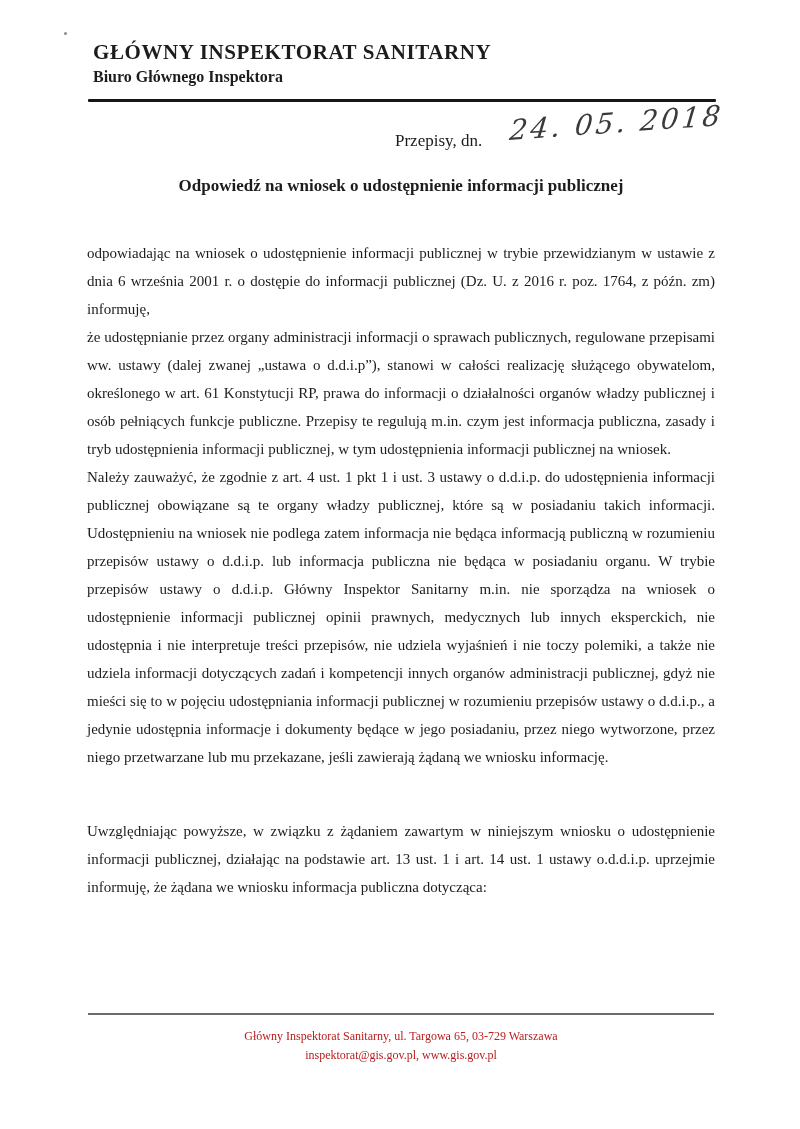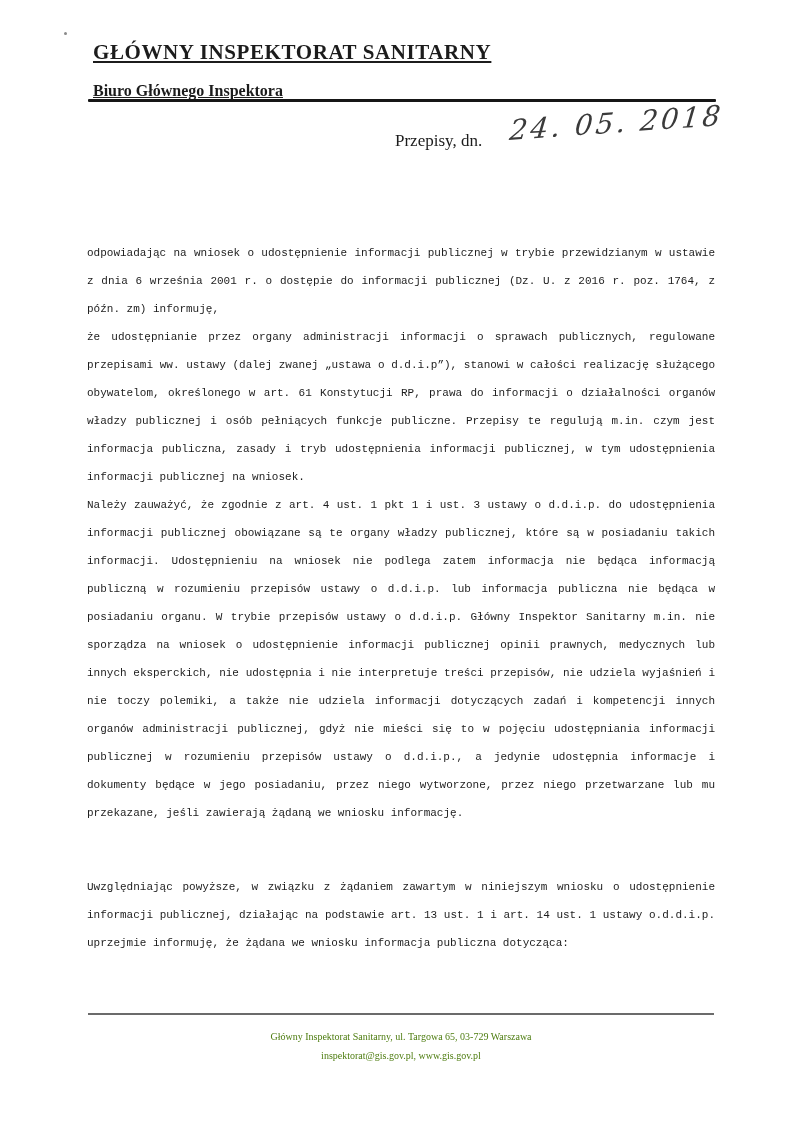--- a/index.html
+++ b/index.html
@@ -24,32 +24,31 @@
     width: 3px;
     height: 3px;
     background: #8a8a8a;
     border-radius: 50%;
   }
   .letterhead {
     position: absolute;
     left: 93px;
     top: 40px;
     width: 630px;
-    text-decoration: underline;
   }
   .org-name {
     font-size: 21px;
     font-weight: bold;
     letter-spacing: 0.6px;
     white-space: nowrap;
   }
   .office-name {
     font-size: 16px;
     font-weight: bold;
-    margin-top: 17px;
+    margin-top: 3px;
   }
   .head-rule {
     position: absolute;
     left: 88px;
     top: 99px;
     width: 628px;
     height: 3px;
     background: #161616;
     border-radius: 1px;
   }
@@ -81,47 +80,46 @@
     text-align: center;
     font-size: 17px;
     font-weight: bold;
     margin: 0;
   }
   .body-text {
     position: absolute;
     left: 87px;
     top: 239px;
     width: 628px;
-    font-size: 11px;
+    font-size: 15px;
     line-height: 28px;
     text-align: justify;
-    font-family: Liberation Mono, monospace;
   }
   .body-text p {
     margin: 0;
   }
   .body-text p.gap-before {
     margin-top: 46px;
   }
   .page-footer {
     position: absolute;
     left: 88px;
     top: 1013px;
     width: 626px;
   }
   .foot-rule {
     height: 1.5px;
     background: #6b6b6b;
   }
   .footer-lines {
     margin-top: 12px;
     text-align: center;
-    font-size: 10px;
+    font-size: 12px;
     line-height: 19px;
-    color: #4d7c0f;
+    color: #b91c1c;
   }
   .footer-email {
   }
 </style>
 </head>
 <body>
 
 <div class="page">
 
   <div class="speck"></div>
@@ -131,20 +129,21 @@
     <div class="office-name">Biuro Głównego Inspektora</div>
   </header>
 
   <div class="head-rule"></div>
 
   <div class="dateline">
     <span>Przepisy, dn.</span>
     <span class="handwritten-date">24. 05. 2018</span>
   </div>
 
+  <h1 class="doc-title">Odpowiedź na wniosek o udostępnienie informacji publicznej</h1>
 
   <main class="body-text">
     <p>odpowiadając na wniosek o udostępnienie informacji publicznej w trybie przewidzianym w ustawie z dnia 6 września 2001 r. o dostępie do informacji publicznej (Dz. U. z 2016 r. poz. 1764, z późn. zm) informuję,</p>
     <p>że udostępnianie przez organy administracji informacji o sprawach publicznych, regulowane przepisami ww. ustawy (dalej zwanej „ustawa o d.d.i.p”), stanowi w całości realizację służącego obywatelom, określonego w art. 61 Konstytucji RP, prawa do informacji o działalności organów władzy publicznej i osób pełniących funkcje publiczne. Przepisy te regulują m.in. czym jest informacja publiczna, zasady i tryb udostępnienia informacji publicznej, w tym udostępnienia informacji publicznej na wniosek.</p>
     <p>Należy zauważyć, że zgodnie z art. 4 ust. 1 pkt 1 i ust. 3 ustawy o d.d.i.p. do udostępnienia informacji publicznej obowiązane są te organy władzy publicznej, które są w posiadaniu takich informacji. Udostępnieniu na wniosek nie podlega zatem informacja nie będąca informacją publiczną w rozumieniu przepisów ustawy o d.d.i.p. lub informacja publiczna nie będąca w posiadaniu organu. W trybie przepisów ustawy o d.d.i.p. Główny Inspektor Sanitarny m.in. nie sporządza na wniosek o udostępnienie informacji publicznej opinii prawnych, medycznych lub innych eksperckich, nie udostępnia i nie interpretuje treści przepisów, nie udziela wyjaśnień i nie toczy polemiki, a także nie udziela informacji dotyczących zadań i kompetencji innych organów administracji publicznej, gdyż nie mieści się to w pojęciu udostępniania informacji publicznej w rozumieniu przepisów ustawy o d.d.i.p., a jedynie udostępnia informacje i dokumenty będące w jego posiadaniu, przez niego wytworzone, przez niego przetwarzane lub mu przekazane, jeśli zawierają żądaną we wniosku informację.</p>
     <p class="gap-before">Uwzględniając powyższe, w związku z żądaniem zawartym w niniejszym wniosku o udostępnienie informacji publicznej, działając na podstawie art. 13 ust. 1 i art. 14 ust. 1 ustawy o.d.d.i.p. uprzejmie informuję, że żądana we wniosku informacja publiczna dotycząca:</p>
   </main>
 
   <footer class="page-footer">
     <div class="foot-rule"></div>

